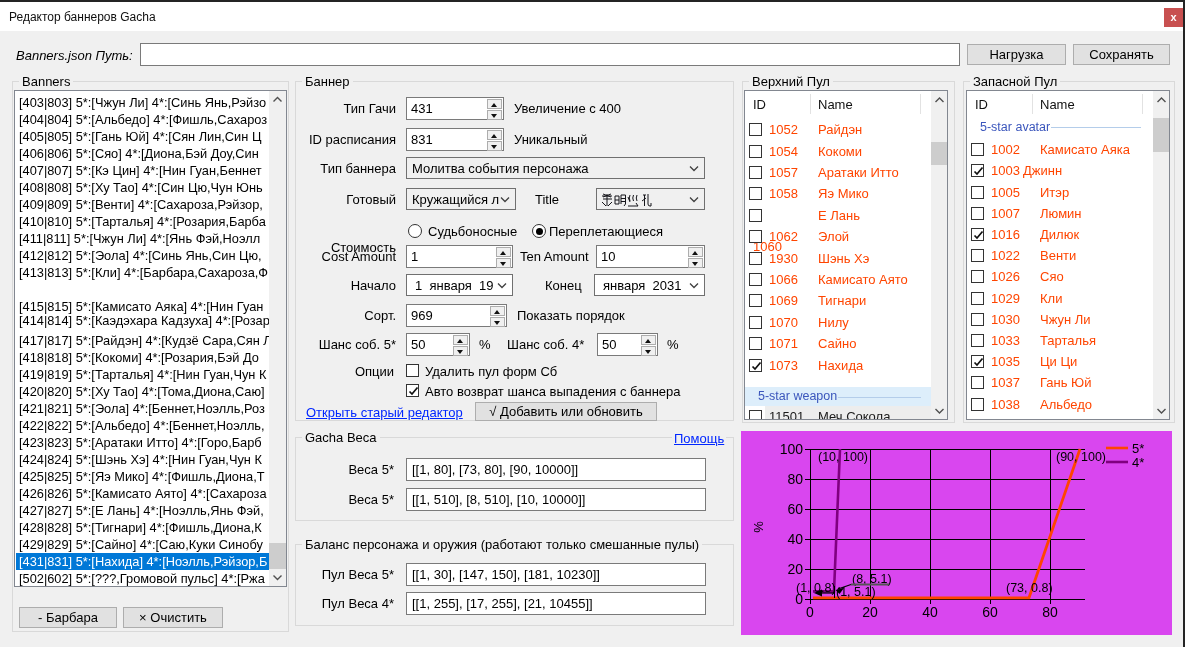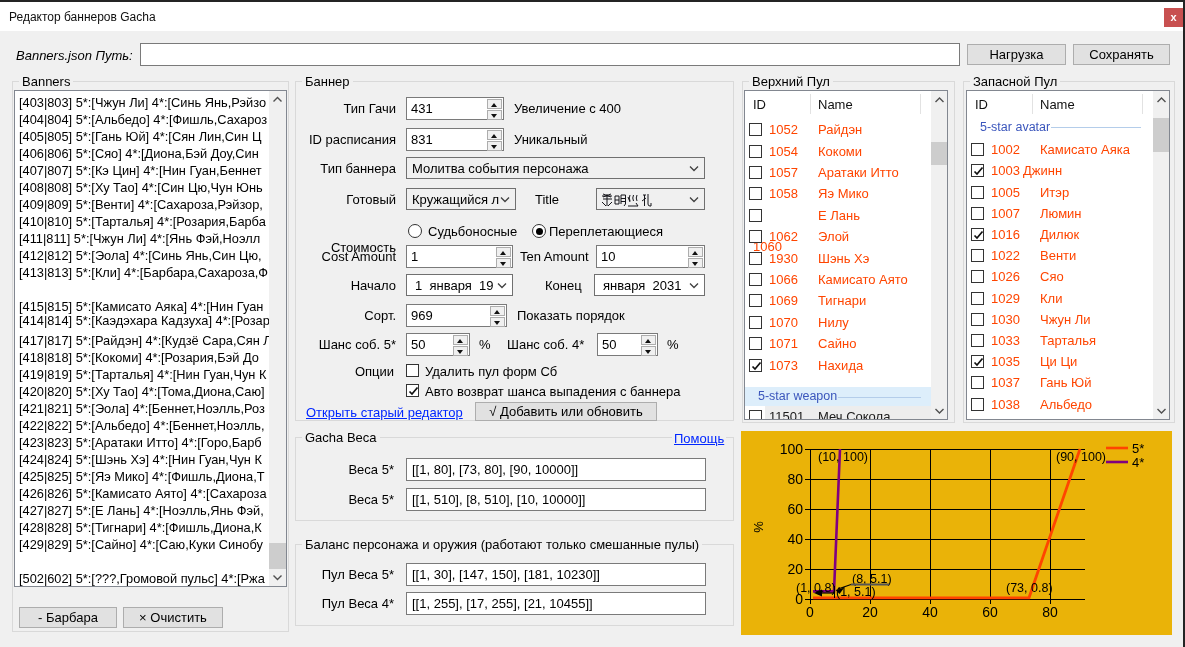--- a/index.html
+++ b/index.html
@@ -68,20 +68,21 @@
     <div class="lbrow" style="top:292px;">[420|820] 5*:[Ху Тао] 4*:[Тома,Диона,Саю]</div>
     <div class="lbrow" style="top:309px;">[421|821] 5*:[Эола] 4*:[Беннет,Ноэлль,Роз</div>
     <div class="lbrow" style="top:326px;">[422|822] 5*:[Альбедо] 4*:[Беннет,Ноэлль,</div>
     <div class="lbrow" style="top:343px;">[423|823] 5*:[Аратаки Итто] 4*:[Горо,Барб</div>
     <div class="lbrow" style="top:360px;">[424|824] 5*:[Шэнь Хэ] 4*:[Нин Гуан,Чун К</div>
     <div class="lbrow" style="top:377px;">[425|825] 5*:[Яэ Мико] 4*:[Фишль,Диона,Т</div>
     <div class="lbrow" style="top:394px;">[426|826] 5*:[Камисато Аято] 4*:[Сахароза</div>
     <div class="lbrow" style="top:411px;">[427|827] 5*:[Е Лань] 4*:[Ноэлль,Янь Фэй,</div>
     <div class="lbrow" style="top:428px;">[428|828] 5*:[Тигнари] 4*:[Фишль,Диона,К</div>
     <div class="lbrow" style="top:445px;">[429|829] 5*:[Сайно] 4*:[Саю,Куки Синобу</div>
+    <div class="lbrow" style="top:462px; background:#0078d7; color:#fff;">[431|831] 5*:[Нахида] 4*:[Ноэлль,Рэйзор,Б</div>
     <div class="lbrow" style="top:479px;">[502|602] 5*:[???,Громовой пульс] 4*:[Ржа</div>
     <div class="abs sbar-track" style="left:254px; top:0; width:17px; height:495px; position:absolute;"></div>
     <div class="sbar-btn" style="left:254px; top:1px;"><svg width="17" height="17">
         <path d="M4.5 9.5 L8.5 5.5 L12.5 9.5" stroke="#505050" stroke-width="1.4" fill="none"></path>
       </svg></div>
     <div class="sbar-btn" style="left:254px; top:478px;"><svg width="17" height="17">
         <path d="M4.5 6.5 L8.5 10.5 L12.5 6.5" stroke="#505050" stroke-width="1.4" fill="none"></path>
       </svg></div>
     <div class="thumb" style="left:254px; top:452px; height:26px;"></div>
   </div>
@@ -401,21 +402,21 @@
     <div class="lvrow" style="left:73px; top:305.5px;">Альбедо</div>
     <div class="abs sbar-track" style="left:186px; top:0; width:17px; height:328px;"></div>
     <div class="sbar-btn" style="left:186px; top:1px;"><svg width="17" height="17">
         <path d="M4.5 10 L8.5 6 L12.5 10" stroke="#505050" stroke-width="1.4" fill="none"></path>
       </svg></div>
     <div class="sbar-btn" style="left:186px; top:311px;"><svg width="17" height="17">
         <path d="M4.5 7 L8.5 11 L12.5 7" stroke="#505050" stroke-width="1.4" fill="none"></path>
       </svg></div>
     <div class="thumb" style="left:186px; top:27px; height:34px;"></div>
   </div>
-<div class="abs" style="left:741px; top:431px; width:431px; height:204px; background:#eab308;">
+<div class="abs" style="left:741px; top:431px; width:431px; height:204px; background:#d946ef;">
     <svg width="431" height="204" style="display:block;">
       <line x1="69" y1="18" x2="69" y2="168" stroke="#000" stroke-width="1" shape-rendering="crispEdges"></line>
       <line x1="129" y1="18" x2="129" y2="168" stroke="#000" stroke-width="1" shape-rendering="crispEdges"></line>
       <line x1="189" y1="18" x2="189" y2="168" stroke="#000" stroke-width="1" shape-rendering="crispEdges"></line>
       <line x1="249" y1="18" x2="249" y2="168" stroke="#000" stroke-width="1" shape-rendering="crispEdges"></line>
       <line x1="309" y1="18" x2="309" y2="168" stroke="#000" stroke-width="1" shape-rendering="crispEdges"></line>
       <line x1="69" y1="18" x2="344" y2="18" stroke="#000" stroke-width="1" shape-rendering="crispEdges"></line>
       <line x1="69" y1="48" x2="344" y2="48" stroke="#000" stroke-width="1" shape-rendering="crispEdges"></line>
       <line x1="69" y1="78" x2="344" y2="78" stroke="#000" stroke-width="1" shape-rendering="crispEdges"></line>
       <line x1="69" y1="108" x2="344" y2="108" stroke="#000" stroke-width="1" shape-rendering="crispEdges"></line>

